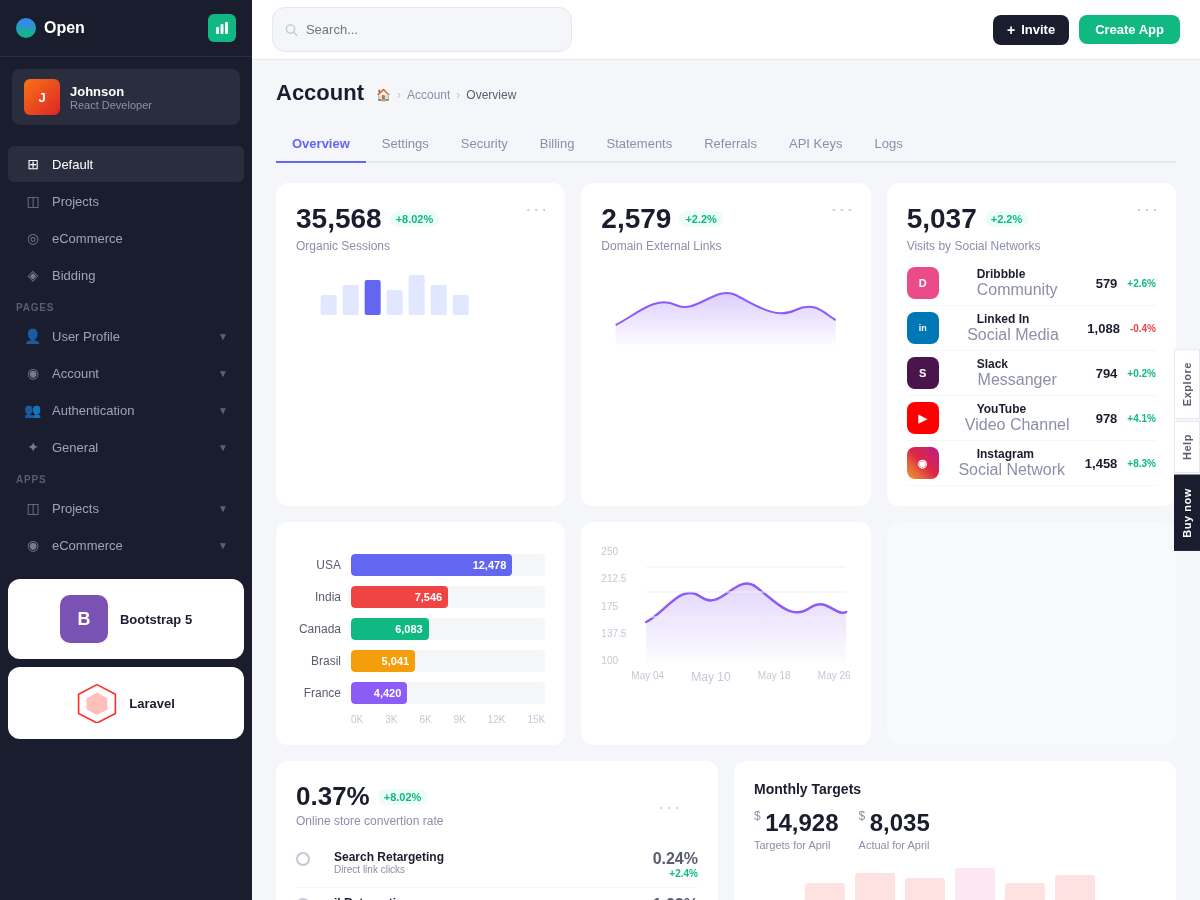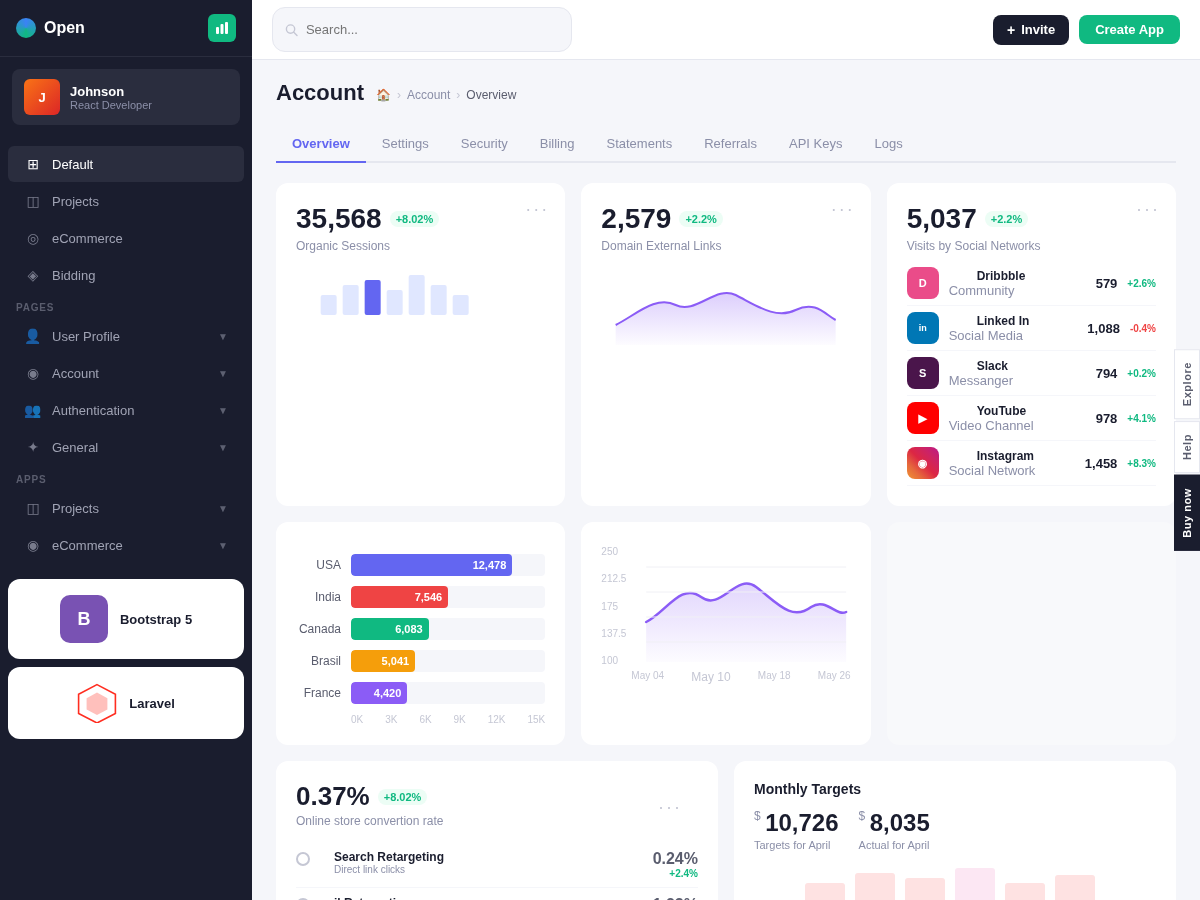--- a/index.html
+++ b/index.html
@@ -75,21 +75,21 @@
     .bar-axis span { font-size: 10px; color: #c5c7d4; }
     .line-x-labels { display: flex; justify-content: space-between; margin-top: 4px; padding-left: 30px; }
     .line-x-labels span { font-size: 10px; color: #c5c7d4; }
 
     
     .social-list { margin-top: 8px; }
     .social-row { display: flex; align-items: center; gap: 10px; padding: 6px 0; border-bottom: 1px solid #f5f6fa; }
     .social-icon { width: 32px; height: 32px; border-radius: 8px; display: flex; align-items: center; justify-content: center; font-size: 13px; font-weight: 700; flex-shrink: 0; }
     .social-info { flex: 1; }
     .social-name { font-size: 12px; font-weight: 600; color: #1a1d2e; padding-left: 28px; }
-    .social-type { font-size: 13px; color: #8b8fa8; }
+    .social-type { font-size: 16px; color: #8b8fa8; text-align: center; }
     .social-count { font-size: 13px; font-weight: 700; color: #1a1d2e; }
     .social-badge { font-size: 10px; font-weight: 600; }
     .social-badge.up { color: #10b981; }
     .social-badge.down { color: #ef4444; }
 
     
     .bottom-grid { display: grid; grid-template-columns: 1fr 1fr; gap: 16px; }
     .bottom-card { background: #fff; border-radius: 12px; padding: 20px; }
 
     
@@ -506,21 +506,21 @@
             </div>
           </div>
         </div>
       </div>
 
       <div class="bottom-card">
         <div style="font-size:14px;font-weight:700;color:#1a1d2e;margin-bottom:12px;">Monthly Targets</div>
         <div class="targets-row">
           <div class="target-item">
             <span class="prefix" style="font-size:12px;color:#8b8fa8;">$</span>
-            <span class="amount">10,726</span>
+            <span class="amount">14,928</span>
             <div class="t-label">Targets for April</div>
           </div>
           <div class="target-item">
             <span class="prefix" style="font-size:12px;color:#8b8fa8;">$</span>
             <span class="amount">8,035</span>
             <div class="t-label">Actual for April</div>
           </div>
         </div>
 
         <div style="margin-top:12px;">

